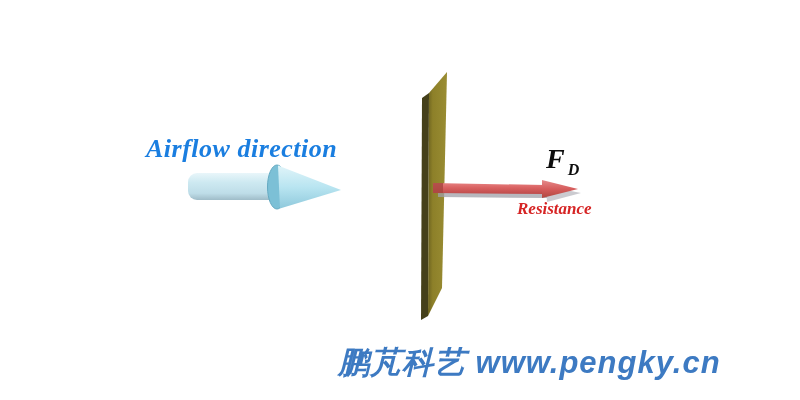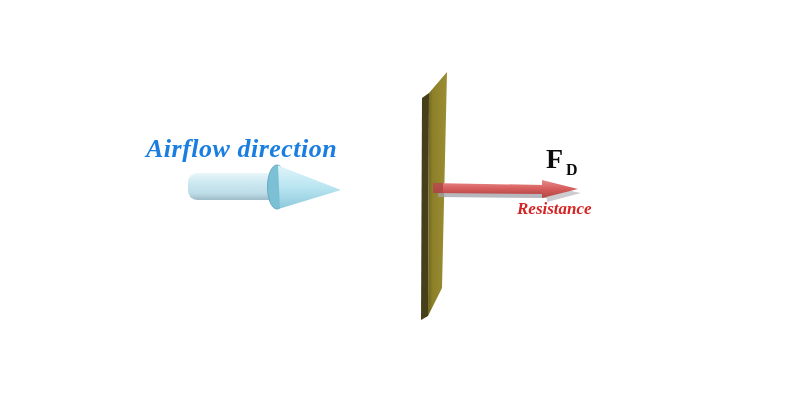--- a/index.html
+++ b/index.html
@@ -11,21 +11,21 @@
   .airflow-label{
     left:146px;top:134px;
     font-family:"Liberation Serif","DejaVu Serif",serif;
     font-weight:bold;font-style:italic;
     font-size:26px;letter-spacing:0.5px;
     color:#1a7ee0;
   }
   .force-label{
     left:546px;top:143px;
     font-family:"Liberation Serif","DejaVu Serif",serif;
-    font-weight:bold;
+    font-weight:bold;font-style:italic;
     font-size:28px;color:#0d0d0d;
   }
   .force-label sub{font-size:16px;margin-left:3px;line-height:0;}
   .resistance-label{
     left:517px;top:199px;
     font-family:"Liberation Serif","DejaVu Serif",serif;
     font-weight:bold;font-style:italic;
     font-size:17px;color:#d62424;
   }
   .watermark{
@@ -92,13 +92,14 @@
   </svg>
 
   <div class="lbl airflow-label">Airflow direction</div>
 
   <div class="lbl force-label">
     <span>F</span><sub>D</sub>
   </div>
 
   <div class="lbl resistance-label">Resistance</div>
 
+  <div class="lbl watermark">鹏芃科艺 www.pengky.cn</div>
 </div>
 
 </body></html>

